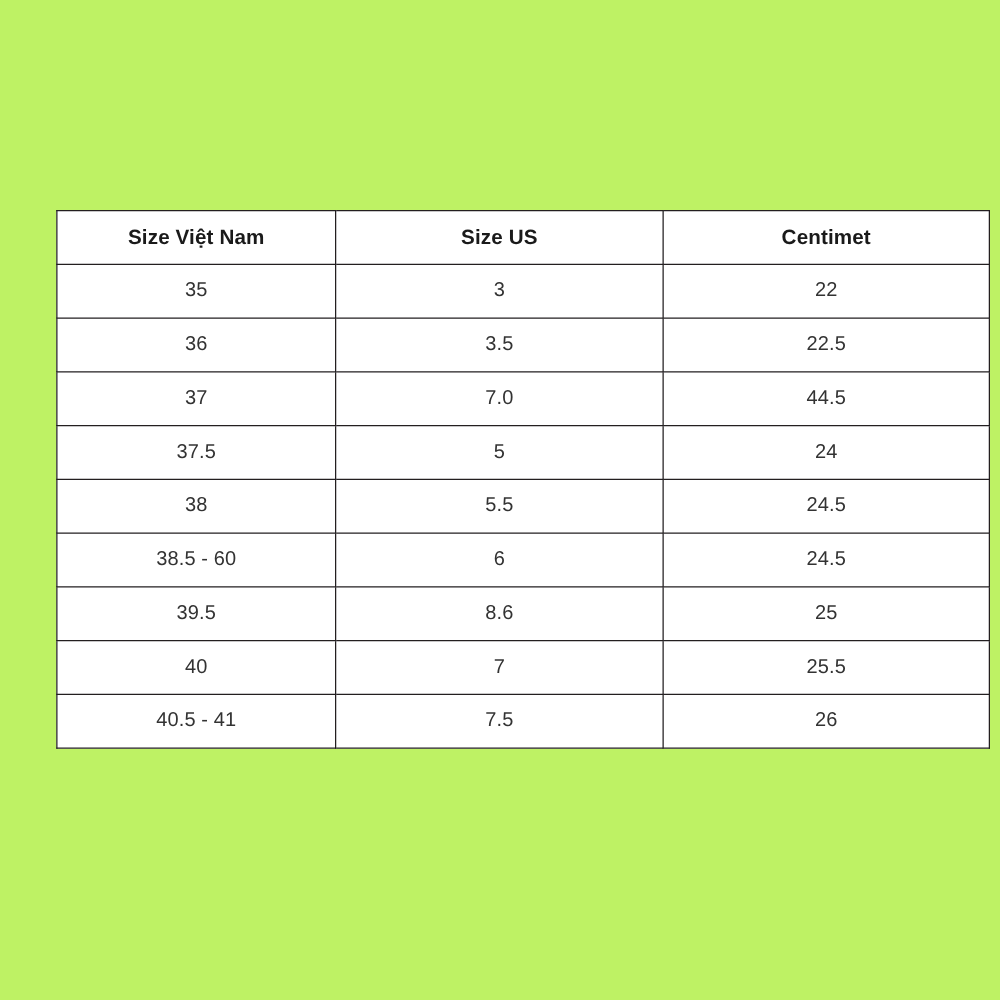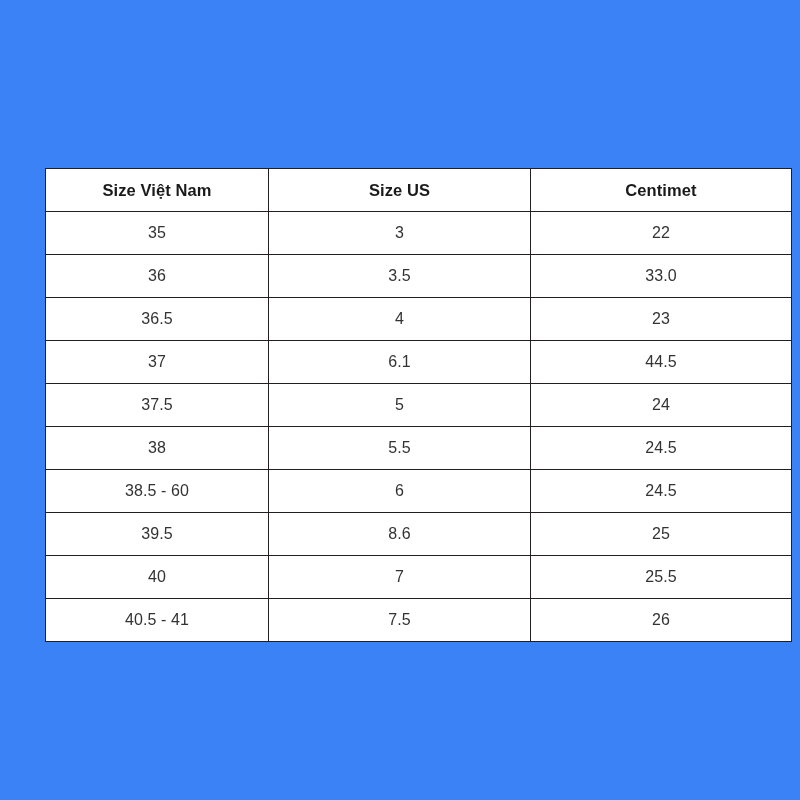--- a/index.html
+++ b/index.html
@@ -12,21 +12,21 @@
     height: 800px;
     background: #ffffff;
     font-family: "Liberation Sans", sans-serif;
     overflow: hidden;
   }
 
   #page {
     position: relative;
     width: 800px;
     height: 800px;
-    background: #3b82f6;
+    background: #bef264;
   }
 
   
   #size-table-wrap {
     position: absolute;
     left: 45px;
     top: 168px;
     width: 746px;
   }
 
@@ -88,30 +88,25 @@
       </thead>
       <tbody>
         <tr>
           <td>35</td>
           <td>3</td>
           <td>22</td>
         </tr>
         <tr>
           <td>36</td>
           <td>3.5</td>
-          <td>33.0</td>
-        </tr>
-        <tr>
-          <td>36.5</td>
-          <td>4</td>
-          <td>23</td>
+          <td>22.5</td>
         </tr>
         <tr>
           <td>37</td>
-          <td>6.1</td>
+          <td>7.0</td>
           <td>44.5</td>
         </tr>
         <tr>
           <td>37.5</td>
           <td>5</td>
           <td>24</td>
         </tr>
         <tr>
           <td>38</td>
           <td>5.5</td>

